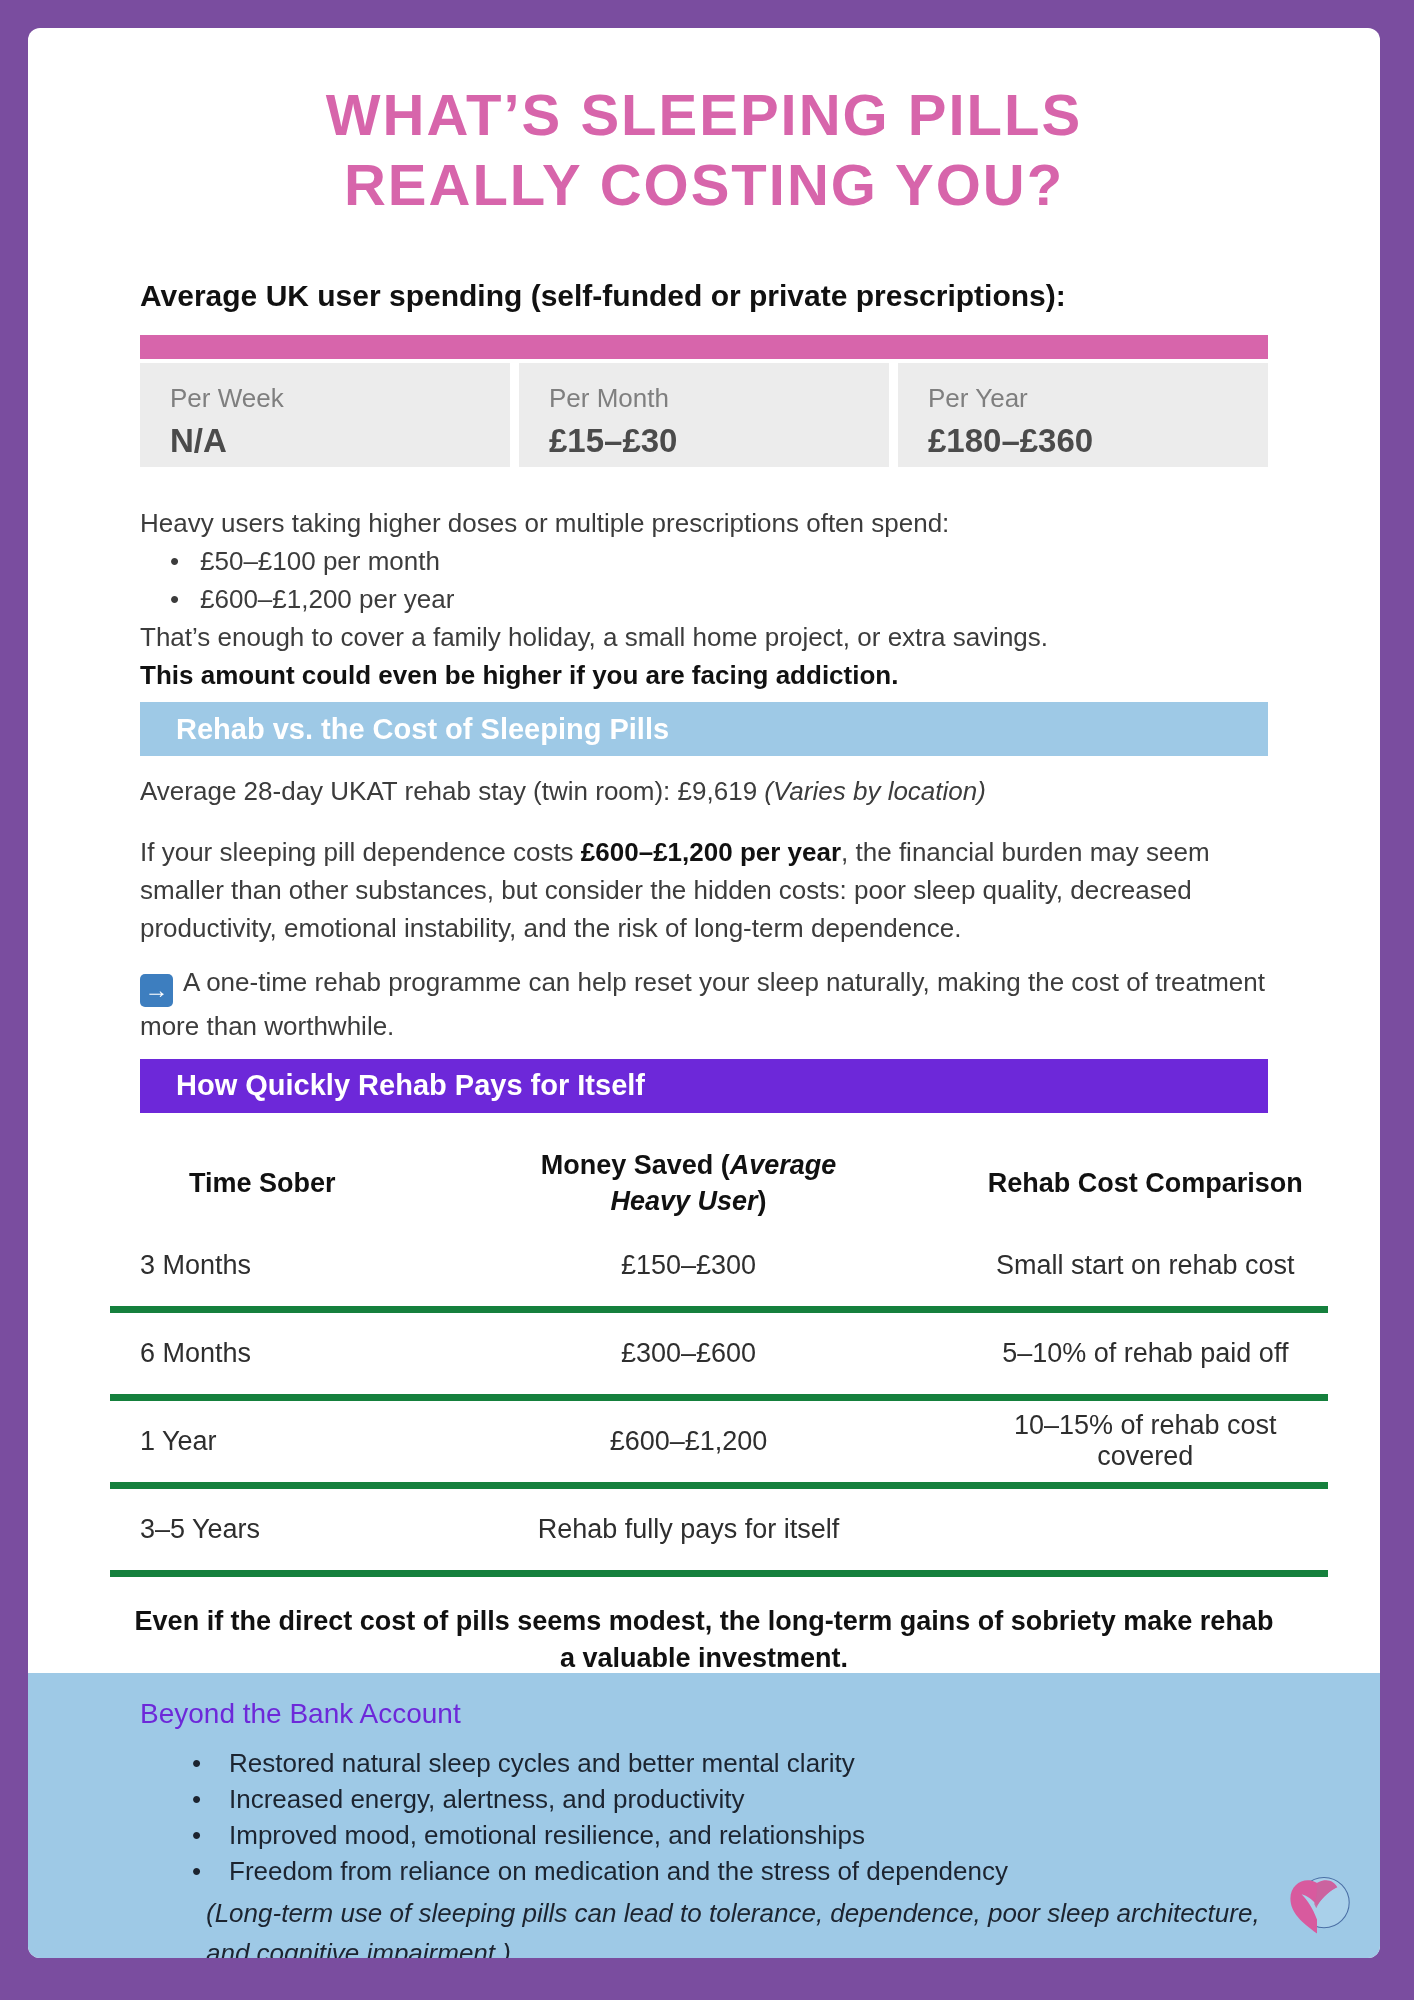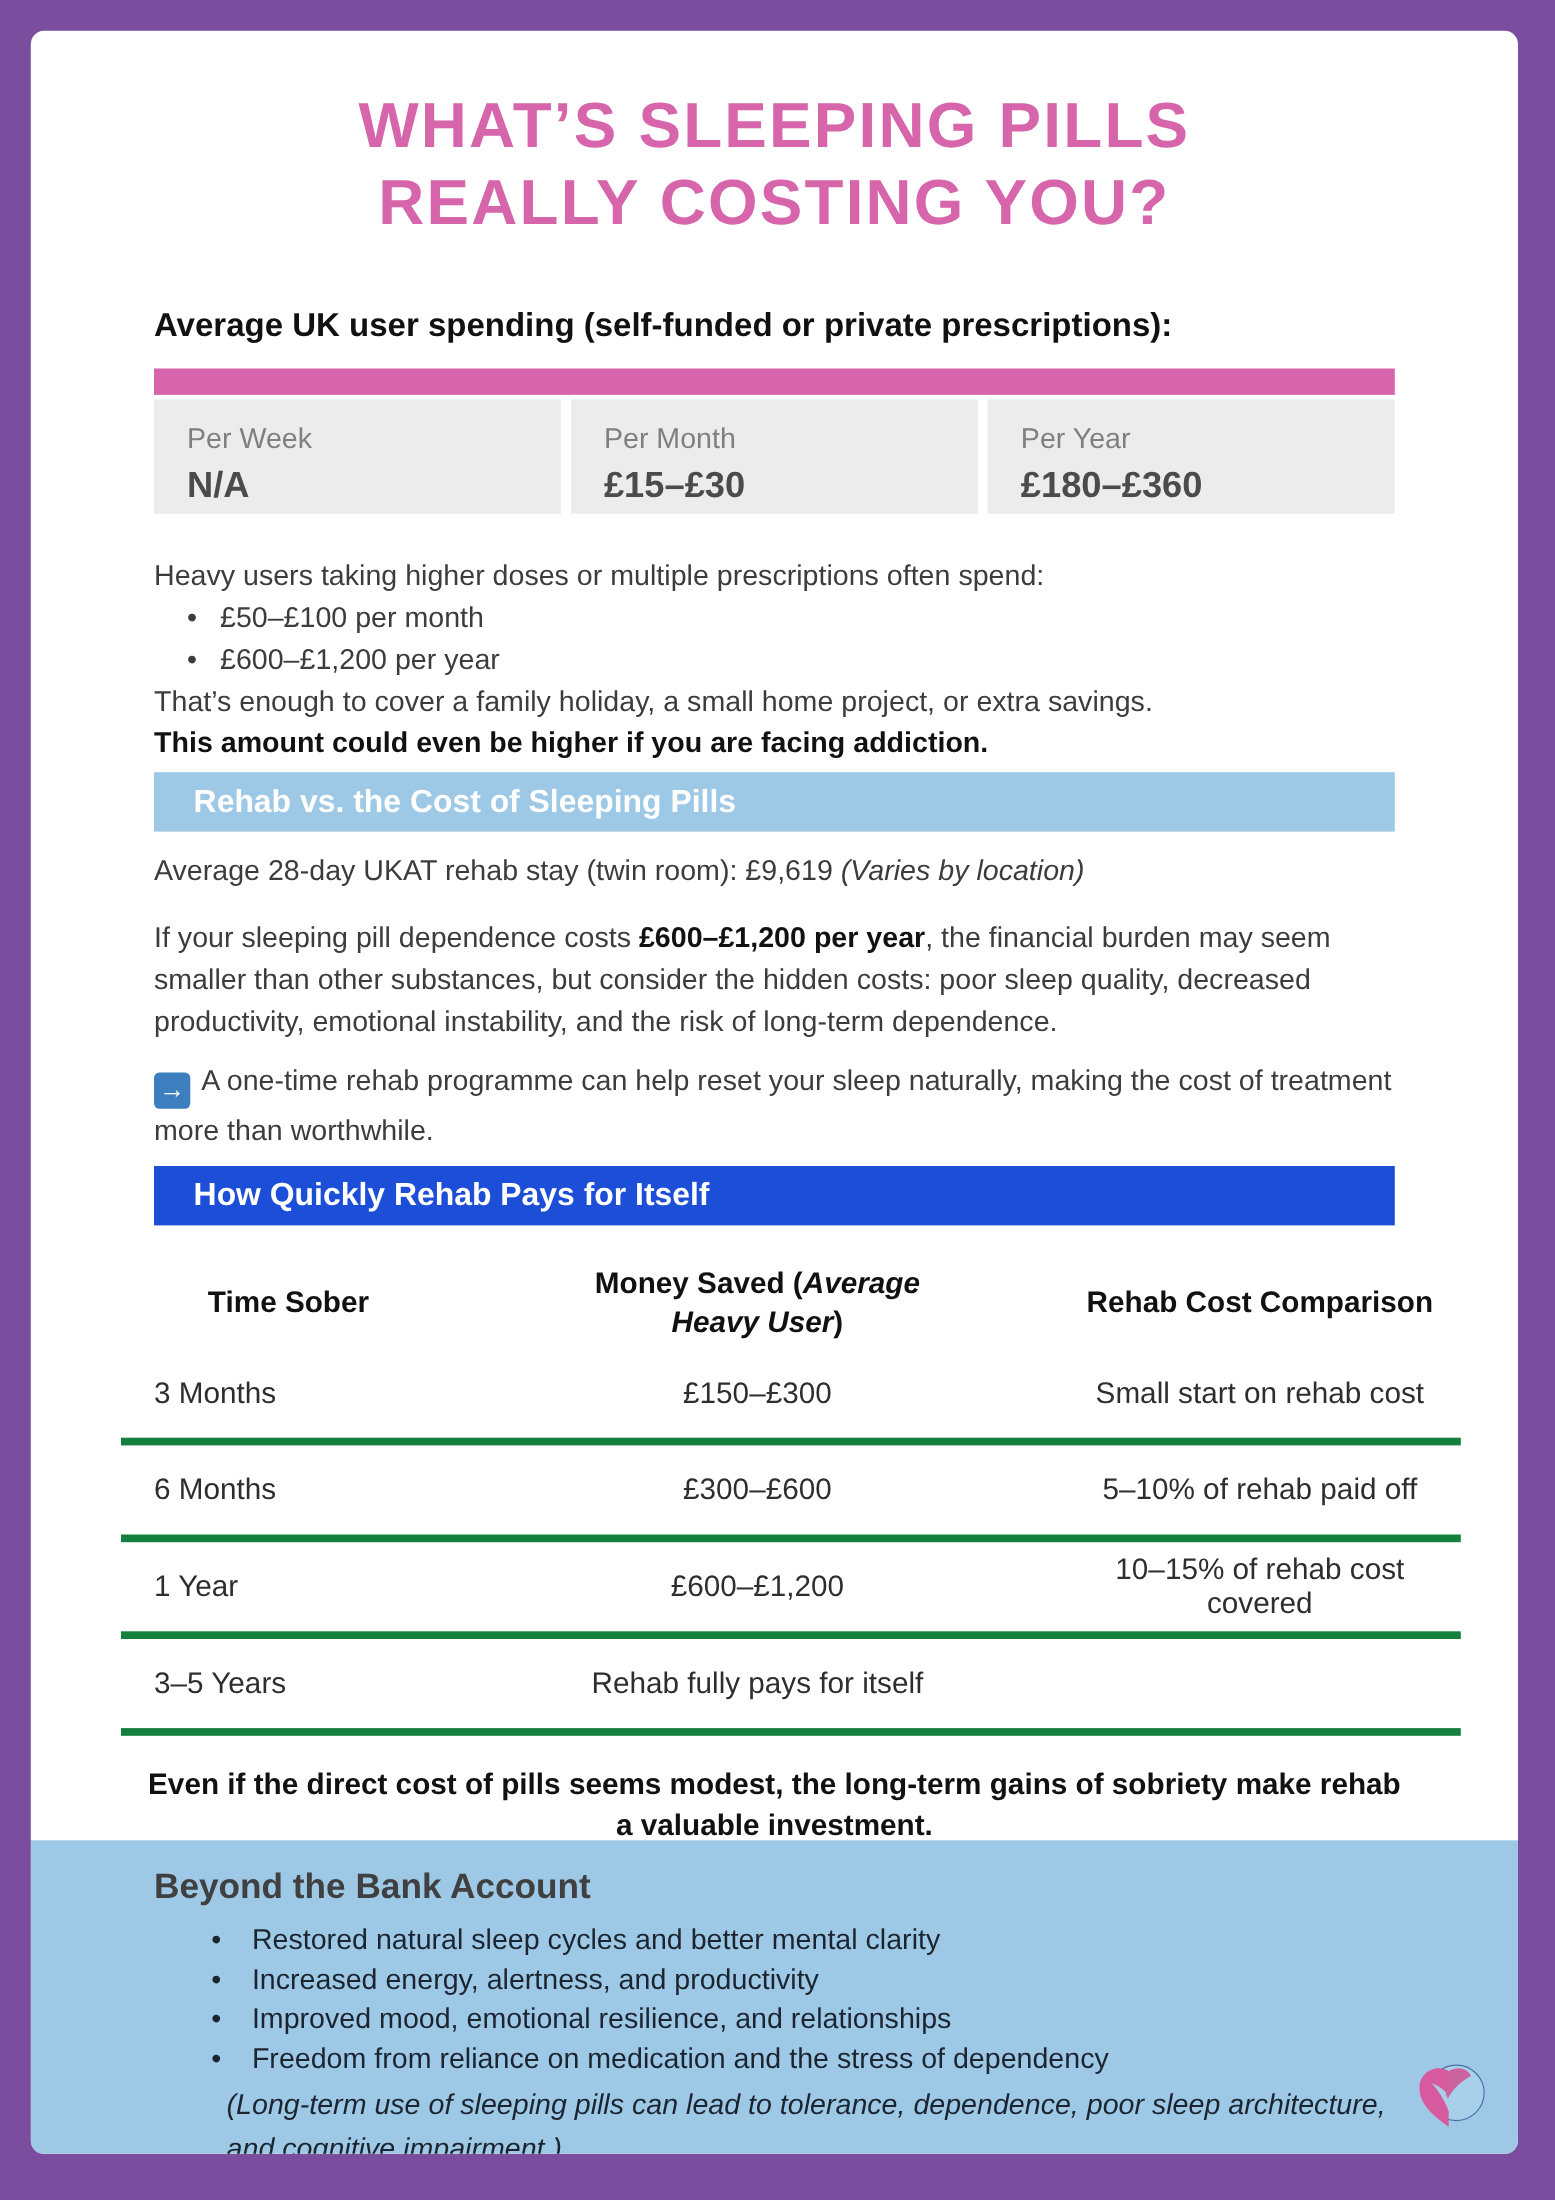--- a/index.html
+++ b/index.html
@@ -44,21 +44,21 @@
   .bullet-row { padding-left:30px; display:flex; }
   .bullet-dot { width:30px; flex:0 0 30px; }
   .heavy-bold { font-weight:bold; color:#111111; }
 
   
   .banner {
     margin-top:8px; height:54px; display:flex; align-items:center;
     padding-left:36px; font-size:29px; font-weight:bold; color:#ffffff;
   }
   .banner-blue { background:#9ec9e6; }
-  .banner-pink { background:#1d4ed8; margin-top:14px; }
+  .banner-pink { background:#6d28d9; margin-top:14px; }
 
   
   .stay-line { margin-top:20px; font-size:26px; color:#3c3c3c; }
   .italic { font-style:italic; }
   .bold-dark { font-weight:bold; color:#111111; }
   .rehab-para { margin-top:26px; font-size:26px; line-height:38px; }
   .arrow-para { margin-top:16px; font-size:26px; line-height:38px; }
   .arrow-box {
     display:inline-flex; width:33px; height:33px; border-radius:5px;
     background:#3d7ebf; color:#ffffff; align-items:center; justify-content:center;
@@ -89,21 +89,21 @@
   .conclusion {
     margin:26px -80px 0 -80px; text-align:center;
     font-size:27px; font-weight:bold; color:#111111; line-height:37px;
   }
 
   
   .beyond {
     position:absolute; left:0; right:0; bottom:0; height:285px;
     background:#9ec9e6; padding:24px 112px 0 112px; color:#1c2430;
   }
-  .beyond-heading { font-size:32px; font-weight:bold; line-height:34px; color:#404040; }
+  .beyond-heading { font-size:28px; font-weight:normal; line-height:34px; color:#6d28d9; }
   .beyond-list { margin-top:14px; font-size:26px; line-height:36px; }
   .beyond-bullet { padding-left:52px; display:flex; }
   .beyond-bullet .bullet-dot { width:37px; flex:0 0 37px; }
   .beyond-note {
     margin-top:4px; margin-left:66px; font-size:26px; line-height:40px;
     font-style:italic; max-width:1080px;
   }
   .logo { position:absolute; right:28px; bottom:18px; width:70px; height:72px; }
 </style>
 </head>

